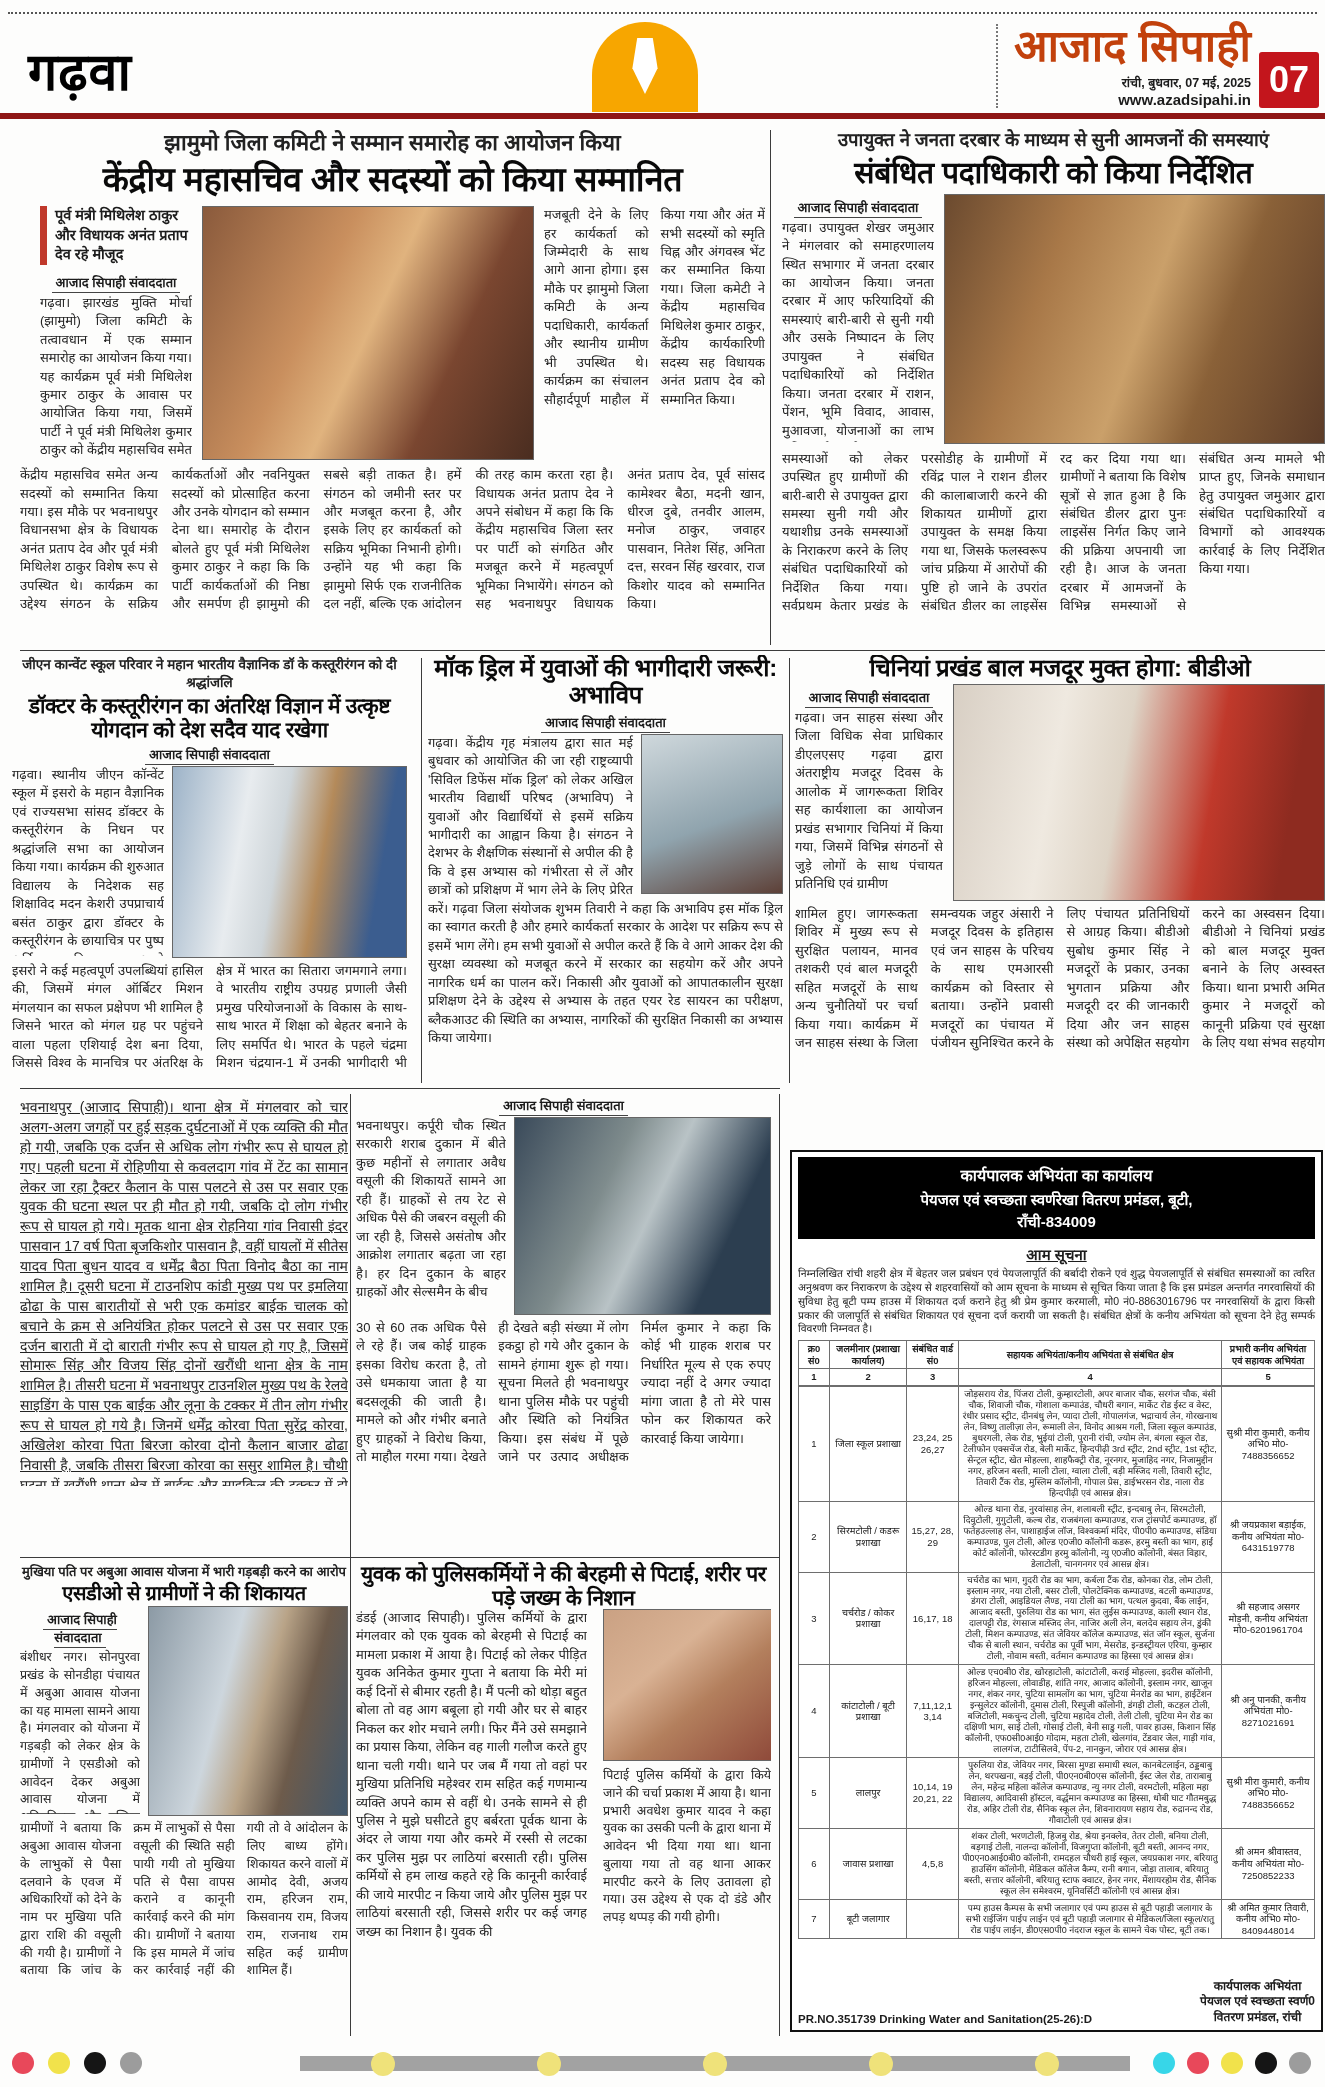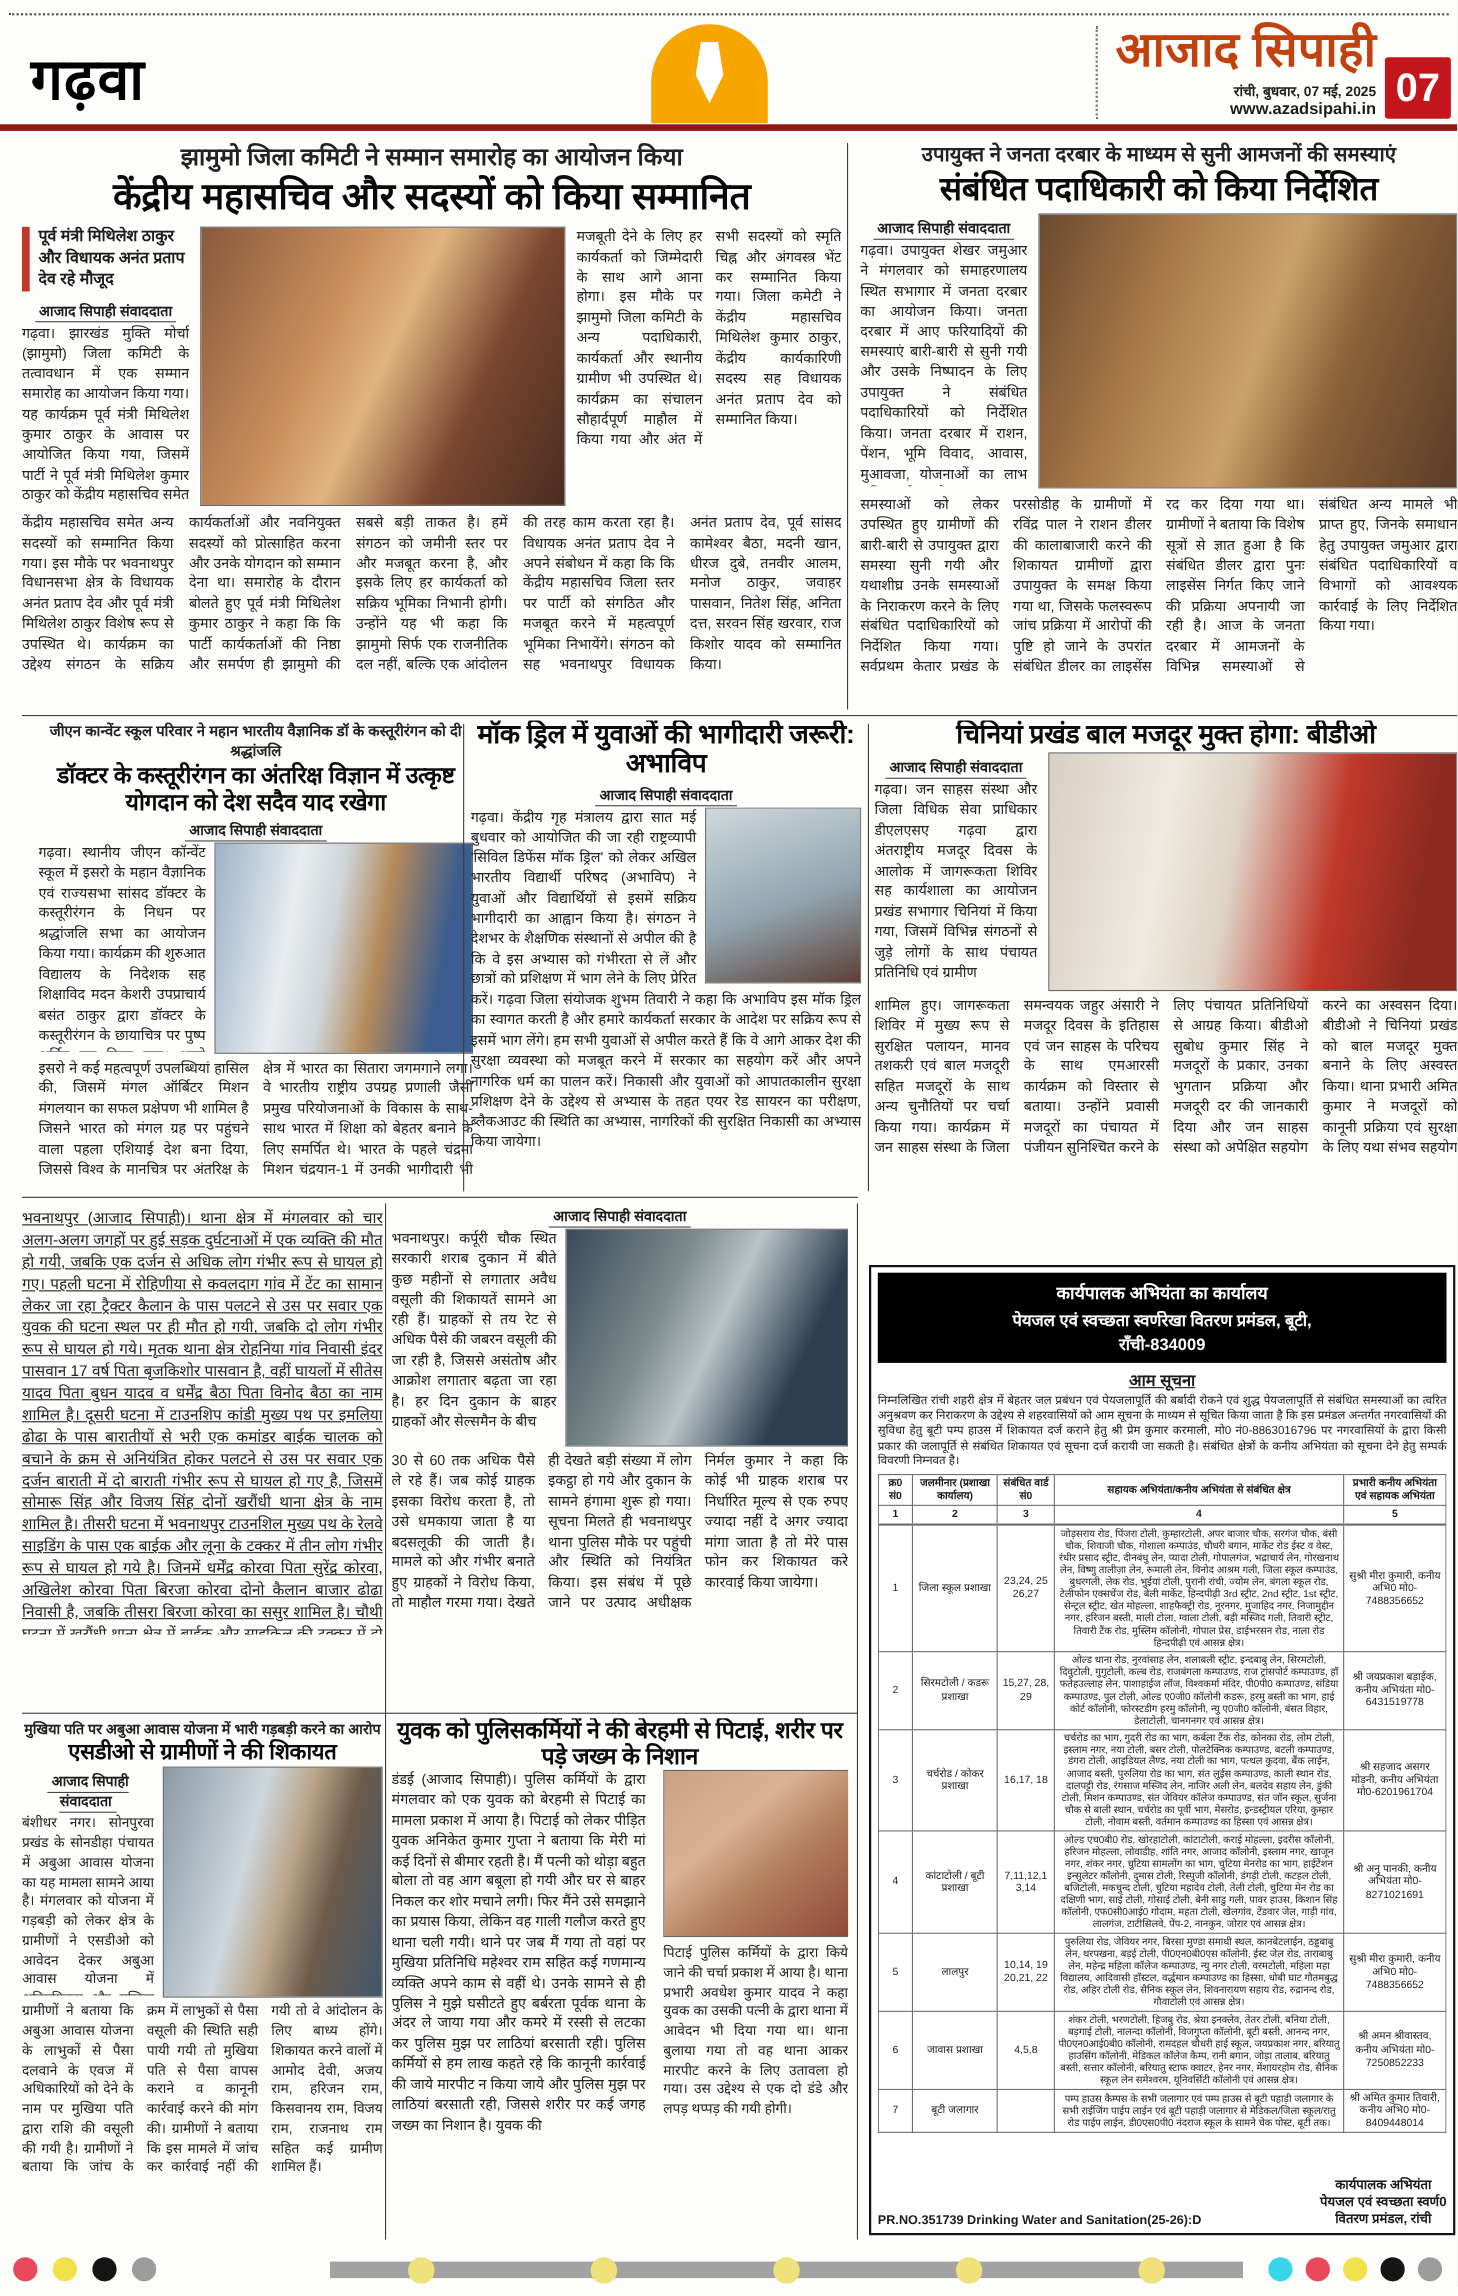--- a/index.html
+++ b/index.html
@@ -29,34 +29,34 @@
   .body{font-size:13px;line-height:1.42;text-align:justify;color:#222;}
   .small{font-size:12.5px;}
   .photo{background:#888;border:1px solid #666;}
   .vline{position:absolute;width:1px;background:#3c3c3c;}
   .hline{position:absolute;height:1px;background:#3c3c3c;}
   
   #art-a{left:20px;top:126px;width:745px;height:520px;}
   #art-a .kicker{font-size:22px;}
   #art-a .headline{font-size:34px;margin-top:4px;}
   .a-row{display:flex;gap:10px;height:252px;margin-top:8px;}
-  .a-left{width:152px;overflow:hidden;}
+  .a-left{width:152px;overflow:hidden;margin-left:20px;}
   .photo-a{width:330px;height:252px;background:linear-gradient(115deg,#8a5a3c,#c98f5e 35%,#e0b37e 50%,#7a4630 72%,#4a2d20);}
   .a-right{flex:1;column-count:2;column-gap:12px;overflow:hidden;}
   .a-bottom{margin-top:8px;column-count:5;column-gap:14px;height:168px;overflow:hidden;}
   
   #art-b{left:782px;top:126px;width:543px;height:520px;}
   #art-b .kicker{font-size:18.5px;}
   #art-b .headline{font-size:30px;margin-top:5px;}
   .b-row{display:flex;gap:10px;height:248px;margin-top:4px;}
   .b-left{width:152px;overflow:hidden;}
   .photo-b{flex:1;height:248px;background:linear-gradient(110deg,#6b4a2f,#a87848 28%,#caa06a 52%,#8a6138 70%,#5c3c28);}
   .b-bottom{margin-top:8px;column-count:4;column-gap:13px;height:168px;overflow:hidden;}
   
-  #art-c{left:35px;top:655px;width:395px;height:430px;}
+  #art-c{left:12px;top:655px;width:395px;height:430px;}
   #art-c .kicker{font-size:13.5px;}
   #art-c .headline{font-size:21px;margin-top:3px;}
   .c-row{display:flex;gap:8px;height:190px;margin-top:2px;}
   .c-left{width:152px;overflow:hidden;}
   .photo-c{flex:1;height:190px;background:linear-gradient(100deg,#9db3c8,#e8ecef 30%,#cfd6da 45%,#b48a5a 62%,#3b5d8f 85%);}
   .c-bottom{margin-top:6px;column-count:2;column-gap:13px;height:128px;overflow:hidden;}
   
   #art-d{left:428px;top:655px;width:355px;height:430px;}
   #art-d .headline{font-size:24px;}
   .photo-d{float:right;width:140px;height:158px;margin:0 0 6px 8px;background:linear-gradient(160deg,#cfd8dc,#90a4ae 55%,#5d4037);}

